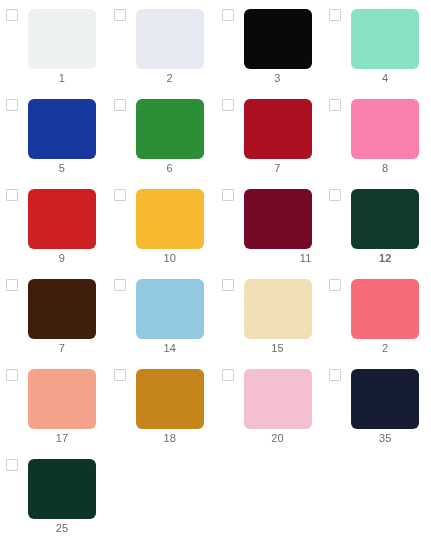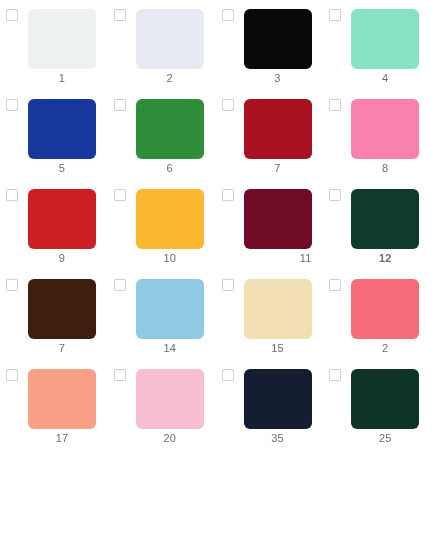--- a/index.html
+++ b/index.html
@@ -165,20 +165,25 @@
       <div class="swatch-color" title="coral-pink" style="background-color: rgb(247, 106, 120);"></div>
       <div class="swatch-label" style="color: rgb(109, 109, 109);">2</div>
     </div>
     <div class="swatch-cell">
       <div class="swatch-checkbox" style="border-color: rgb(208, 208, 216); background: rgb(255, 255, 255);"></div>
       <div class="swatch-color" title="peach" style="background-color: rgb(250, 159, 134);"></div>
       <div class="swatch-label" style="color: rgb(109, 109, 109);">17</div>
     </div>
     <div class="swatch-cell">
       <div class="swatch-checkbox" style="border-color: rgb(208, 208, 216); background: rgb(255, 255, 255);"></div>
+      <div class="swatch-color" title="ochre" style="background-color: rgb(200, 128, 29);"></div>
+      <div class="swatch-label" style="color: rgb(109, 109, 109);">18</div>
+    </div>
+    <div class="swatch-cell">
+      <div class="swatch-checkbox" style="border-color: rgb(208, 208, 216); background: rgb(255, 255, 255);"></div>
       <div class="swatch-color" title="light-pink" style="background-color: rgb(248, 189, 211);"></div>
       <div class="swatch-label" style="color: rgb(109, 109, 109);">20</div>
     </div>
     <div class="swatch-cell">
       <div class="swatch-checkbox" style="border-color: rgb(208, 208, 216); background: rgb(255, 255, 255);"></div>
       <div class="swatch-color" title="navy" style="background-color: rgb(20, 28, 50);"></div>
       <div class="swatch-label" style="color: rgb(109, 109, 109);">35</div>
     </div>
     <div class="swatch-cell">
       <div class="swatch-checkbox" style="border-color: rgb(208, 208, 216); background: rgb(255, 255, 255);"></div>

